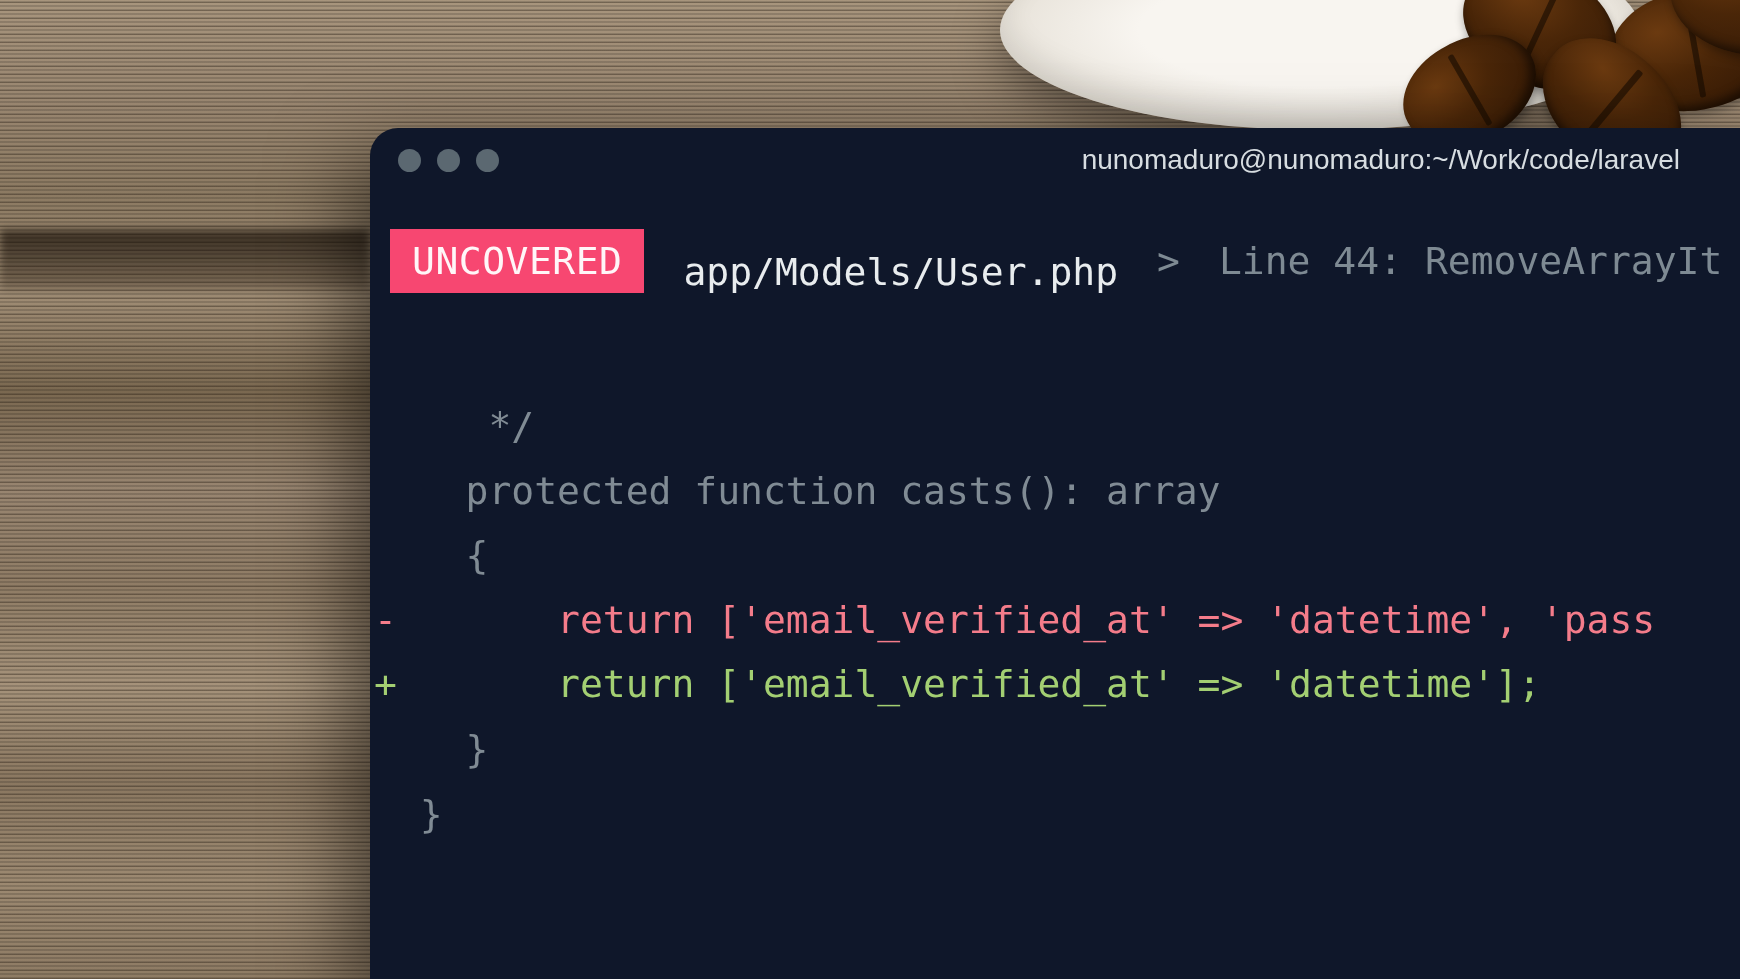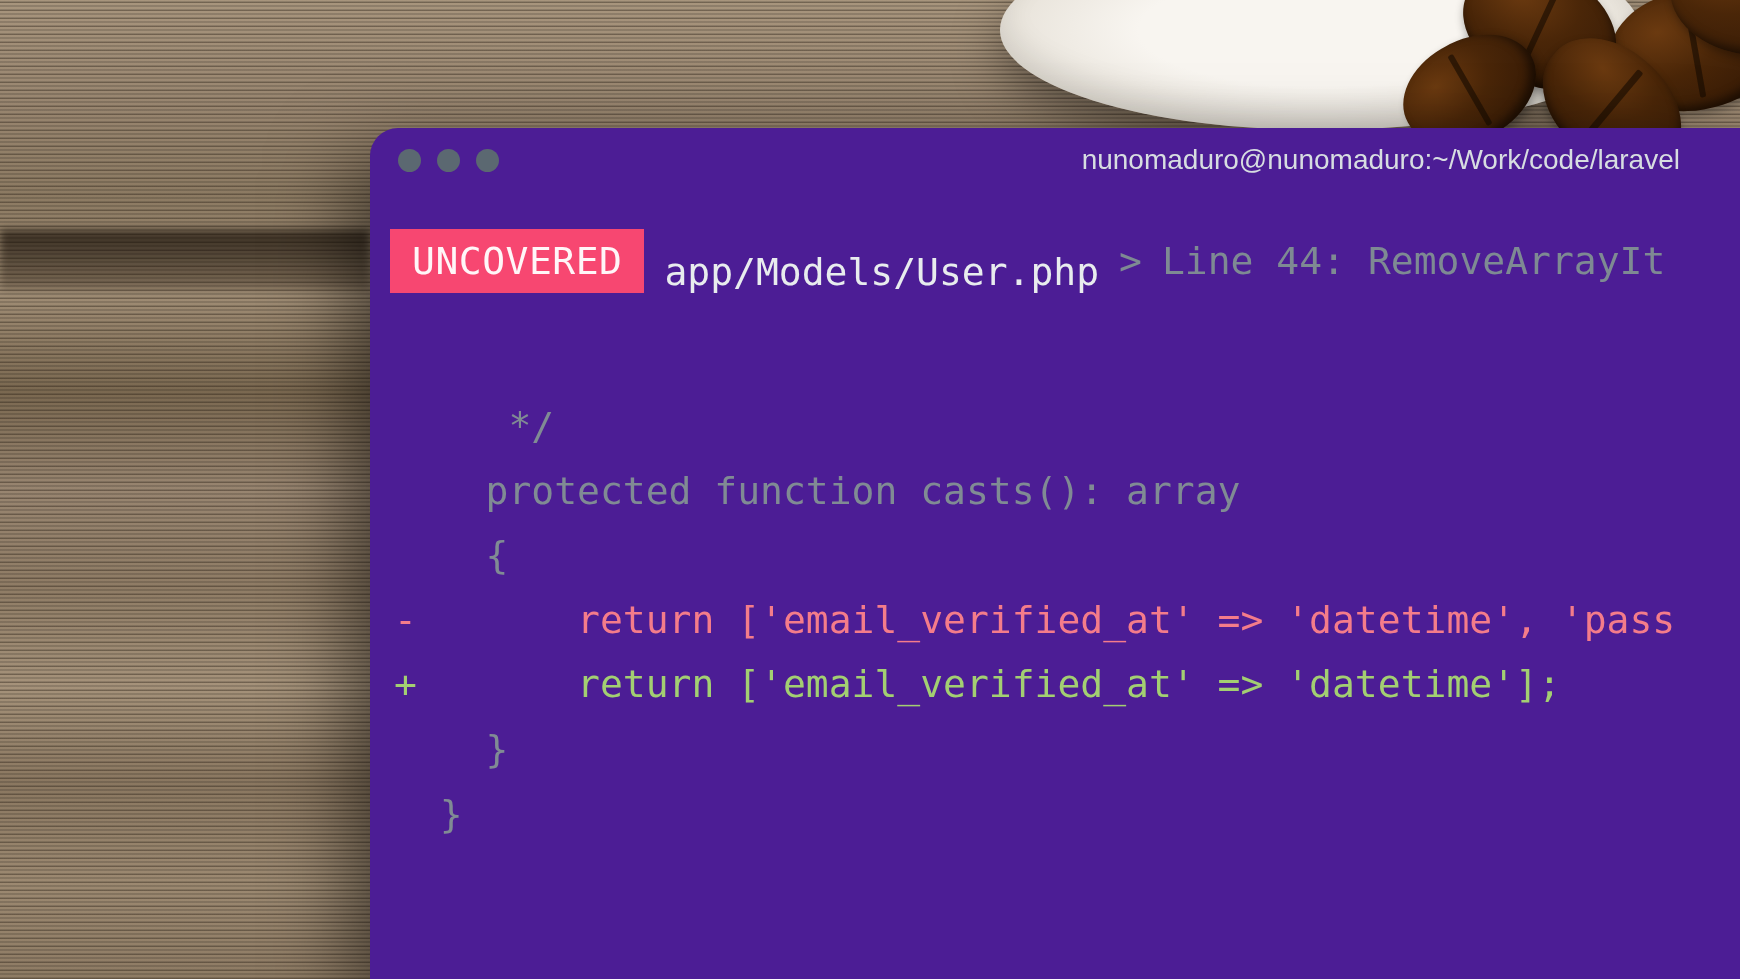--- a/index.html
+++ b/index.html
@@ -71,21 +71,21 @@
     .b3 { top: 90px; right: 300px; width: 140px; height: 100px; transform: rotate(-30deg); }
     .b4 { top: 100px; right: 150px; width: 155px; height: 110px; transform: rotate(40deg); }
     .b5 { top: -20px; right: 0px; width: 170px; height: 125px; transform: rotate(5deg); }
 
     .terminal {
       position: absolute;
       left: 370px;
       top: 128px;
       right: 0;
       bottom: 0;
-      background: #4c1d95;
+      background: #0f172a;
       border-top-left-radius: 28px;
       box-shadow: -20px 30px 80px rgba(0,0,0,0.5);
     }
     .titlebar {
       display: flex;
       align-items: center;
       padding: 18px 28px;
       height: 64px;
     }
     .traffic-lights {
@@ -106,42 +106,42 @@
       font-family: -apple-system, BlinkMacSystemFont, 'Segoe UI', sans-serif;
       font-weight: 400;
       padding-right: 32px;
     }
     .content {
       padding: 36px 0 0 0;
     }
     .header-line {
       display: flex;
       align-items: center;
-      gap: 20px;
+      gap: 39px;
       padding-left: 20px;
       font-size: 38px;
       white-space: nowrap;
     }
     .badge {
       background: #f74771;
       color: #fff6f8;
       font-weight: 500;
       padding: 10px 22px;
       font-size: 38px;
       letter-spacing: 0.5px;
     }
     .file-path { color: #e8ecee; margin-top: 22px; }
     .chevron { color: #7e8a93; }
     .meta { color: #7e8a93; text-align: right; }
     .code-block {
       margin-top: 100px;
       font-size: 38px;
       line-height: 1.7;
       white-space: pre;
-      padding-left: 24px;
+      padding-left: 4px;
     }
     .dim { color: #808b94; }
     .removed { color: #f47c8a; }
     .added { color: #a3cf72; }
   </style>
 </head>
 <body>
 
 <div class="wood-bg"></div>
 <div class="wood-plank-shadow"></div>

